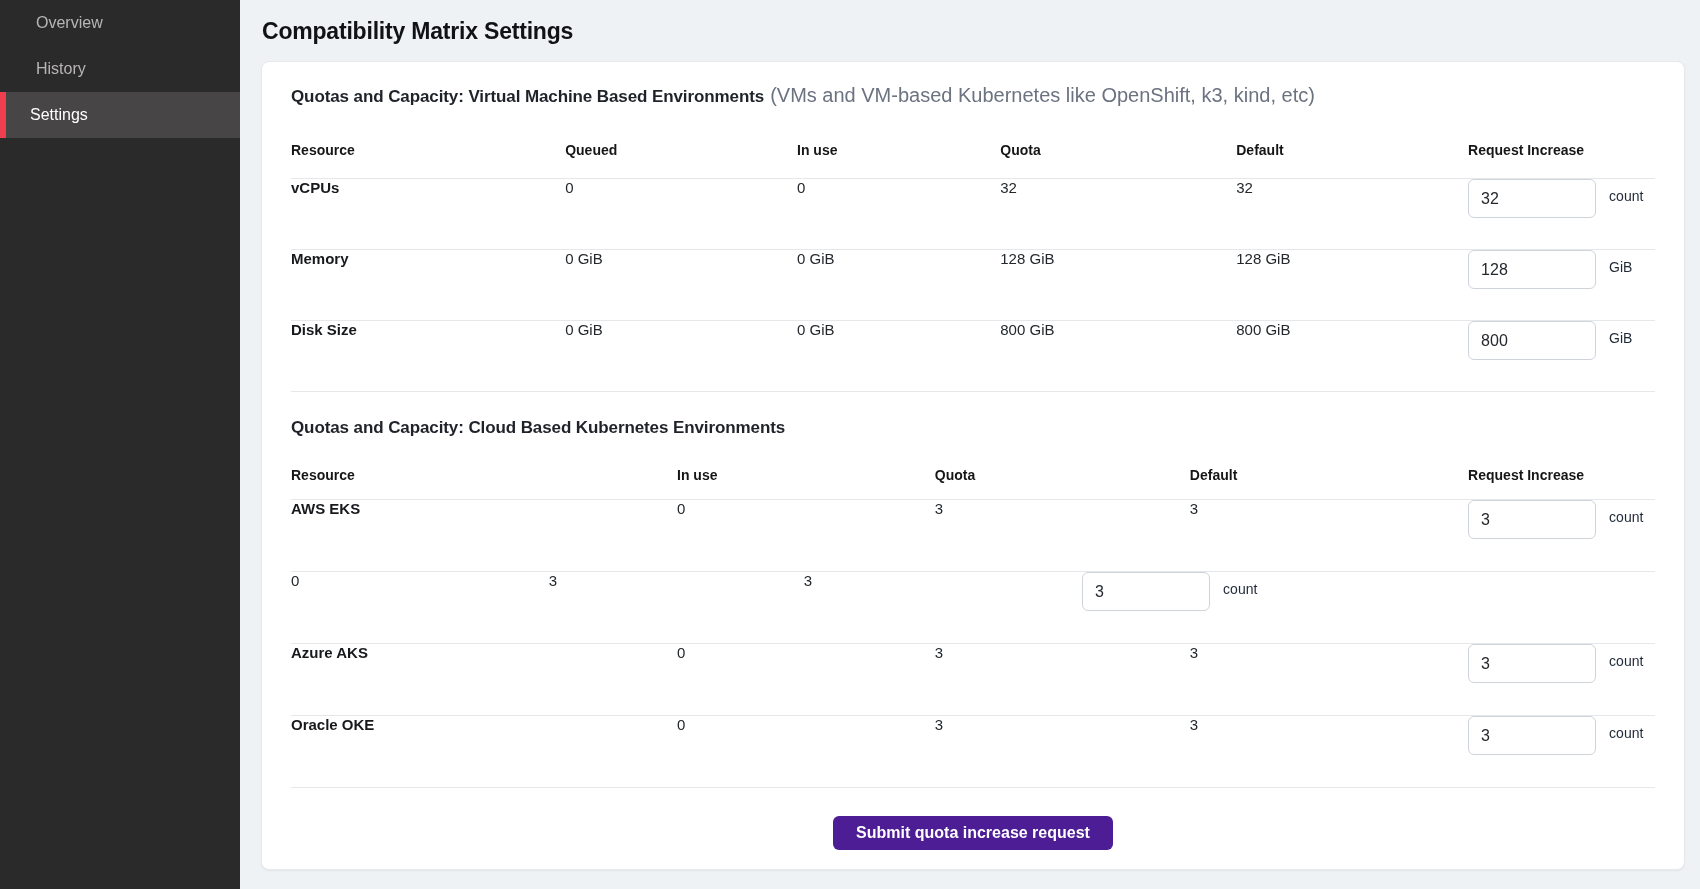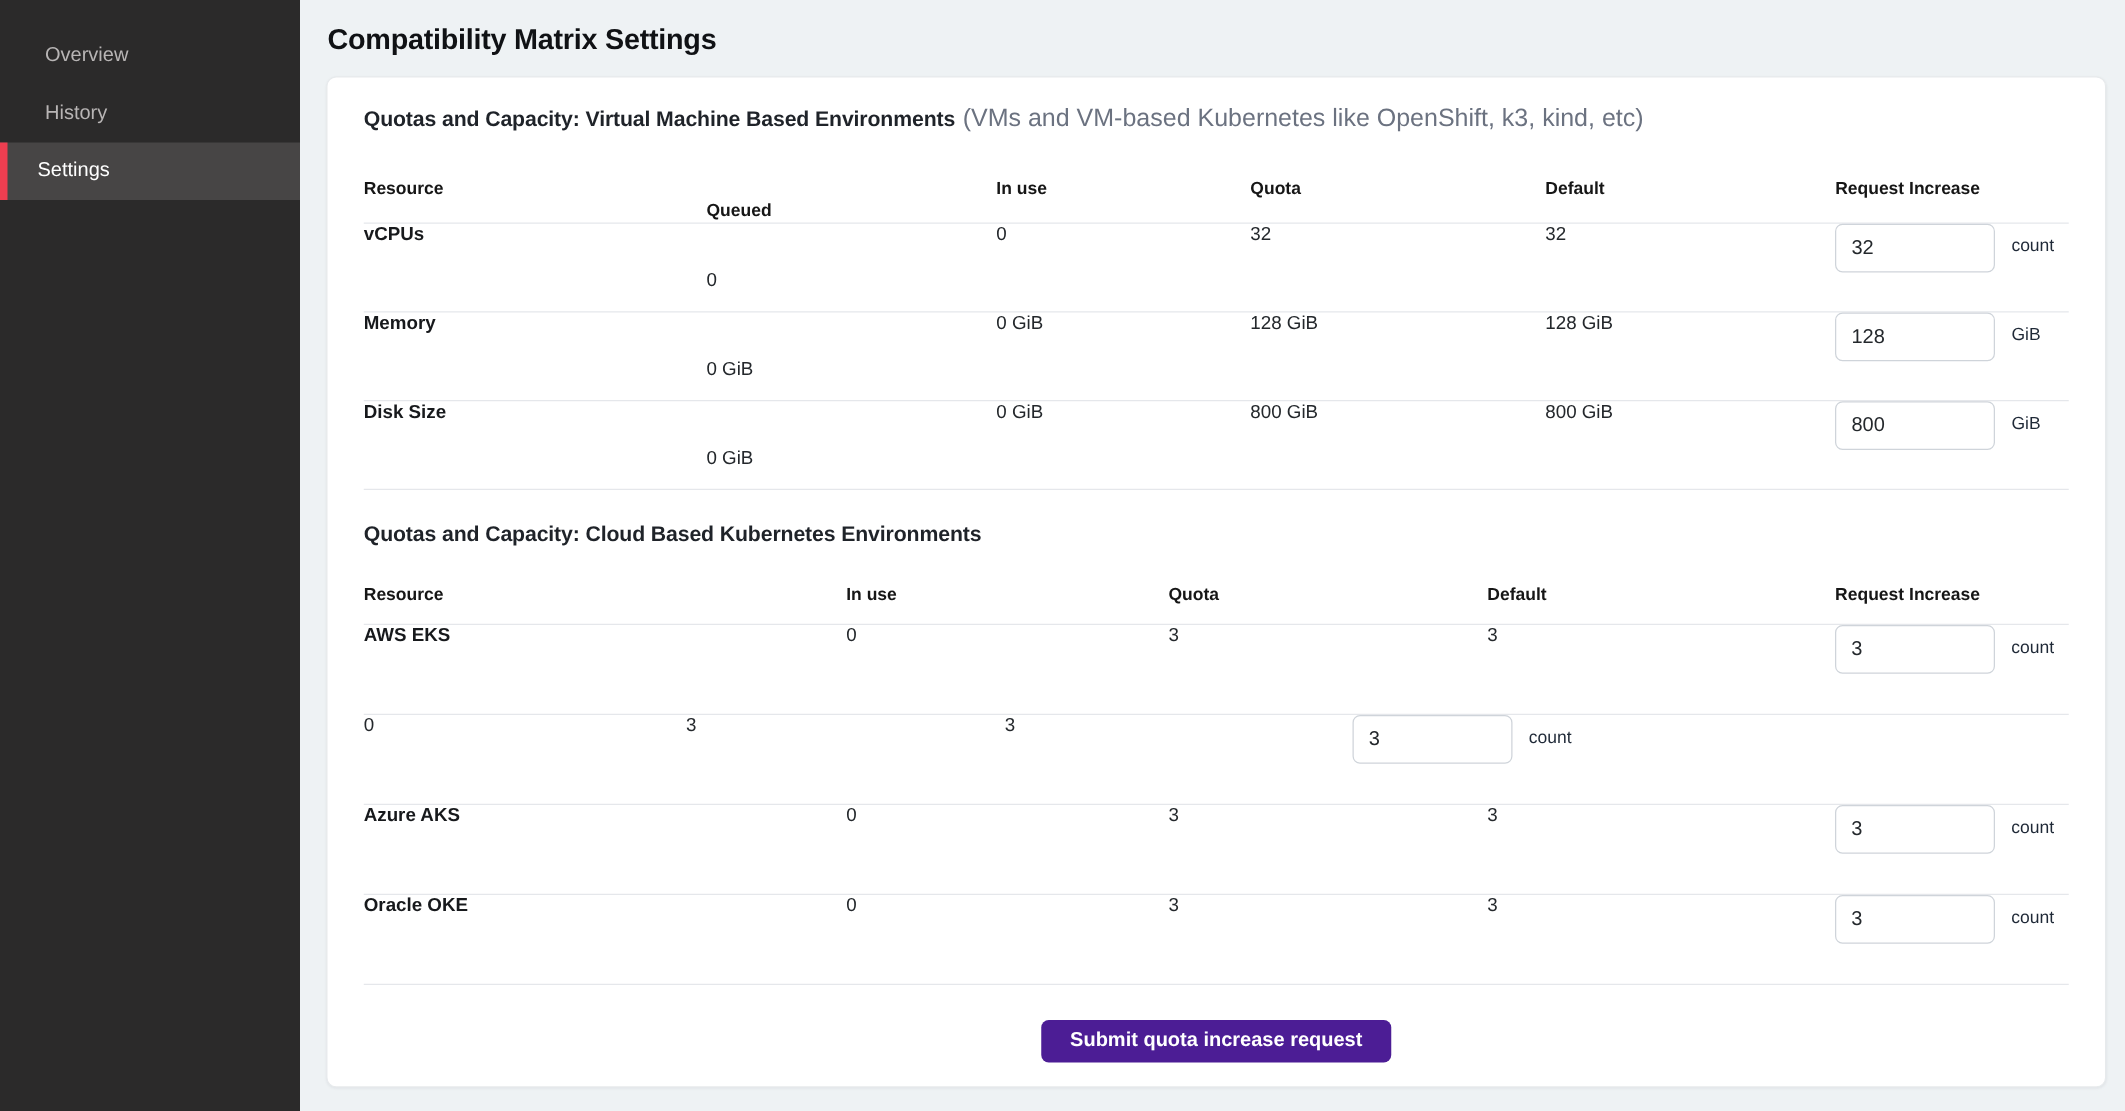--- a/index.html
+++ b/index.html
@@ -9,21 +9,20 @@
     font-family: "Liberation Sans", "DejaVu Sans", sans-serif;
     background: #eef2f4;
   }
   .app { display: flex; width: 1700px; height: 889px; }
 
   
   .sidebar {
     width: 240px; height: 889px;
     background: #2b2a2a;
     flex-shrink: 0;
-    padding-top: 22px;
   }
   .nav-item {
     height: 46px;
     display: flex; align-items: center;
     padding-left: 30px;
     font-size: 16px;
     color: #b8b5b5;
     cursor: pointer;
     border-left: 6px solid transparent;
   }
@@ -91,21 +90,21 @@
     border-bottom: 1px solid #e5e7eb;
   }
   .tbl1 .tbl-row { height: 71px; }
   .tbl2 .tbl-row { height: 72px; }
   .cell { padding-right: 24px; }
   .cell.resource { font-size: 15px; font-weight: 700; color: #17191c; }
   .cell.value    { font-size: 15px; font-weight: 400; color: #24282c; }
 
   
   .tbl1 .c1 { width: 20.1%; }
-  .tbl1 .c2 { width: 17.0%; margin-top: 37px; }
+  .tbl1 .c2 { width: 17.0%; }
   .tbl1 .c3 { width: 14.9%; }
   .tbl1 .c4 { width: 17.3%; }
   .tbl1 .c5 { width: 17.0%; }
   .tbl1 .c6 { width: 13.7%; }
   
   .tbl2 .c1 { width: 28.3%; }
   .tbl2 .c2 { width: 18.9%; }
   .tbl2 .c3 { width: 18.7%; }
   .tbl2 .c4 { width: 20.4%; }
   .tbl2 .c5 { width: 13.7%; }

